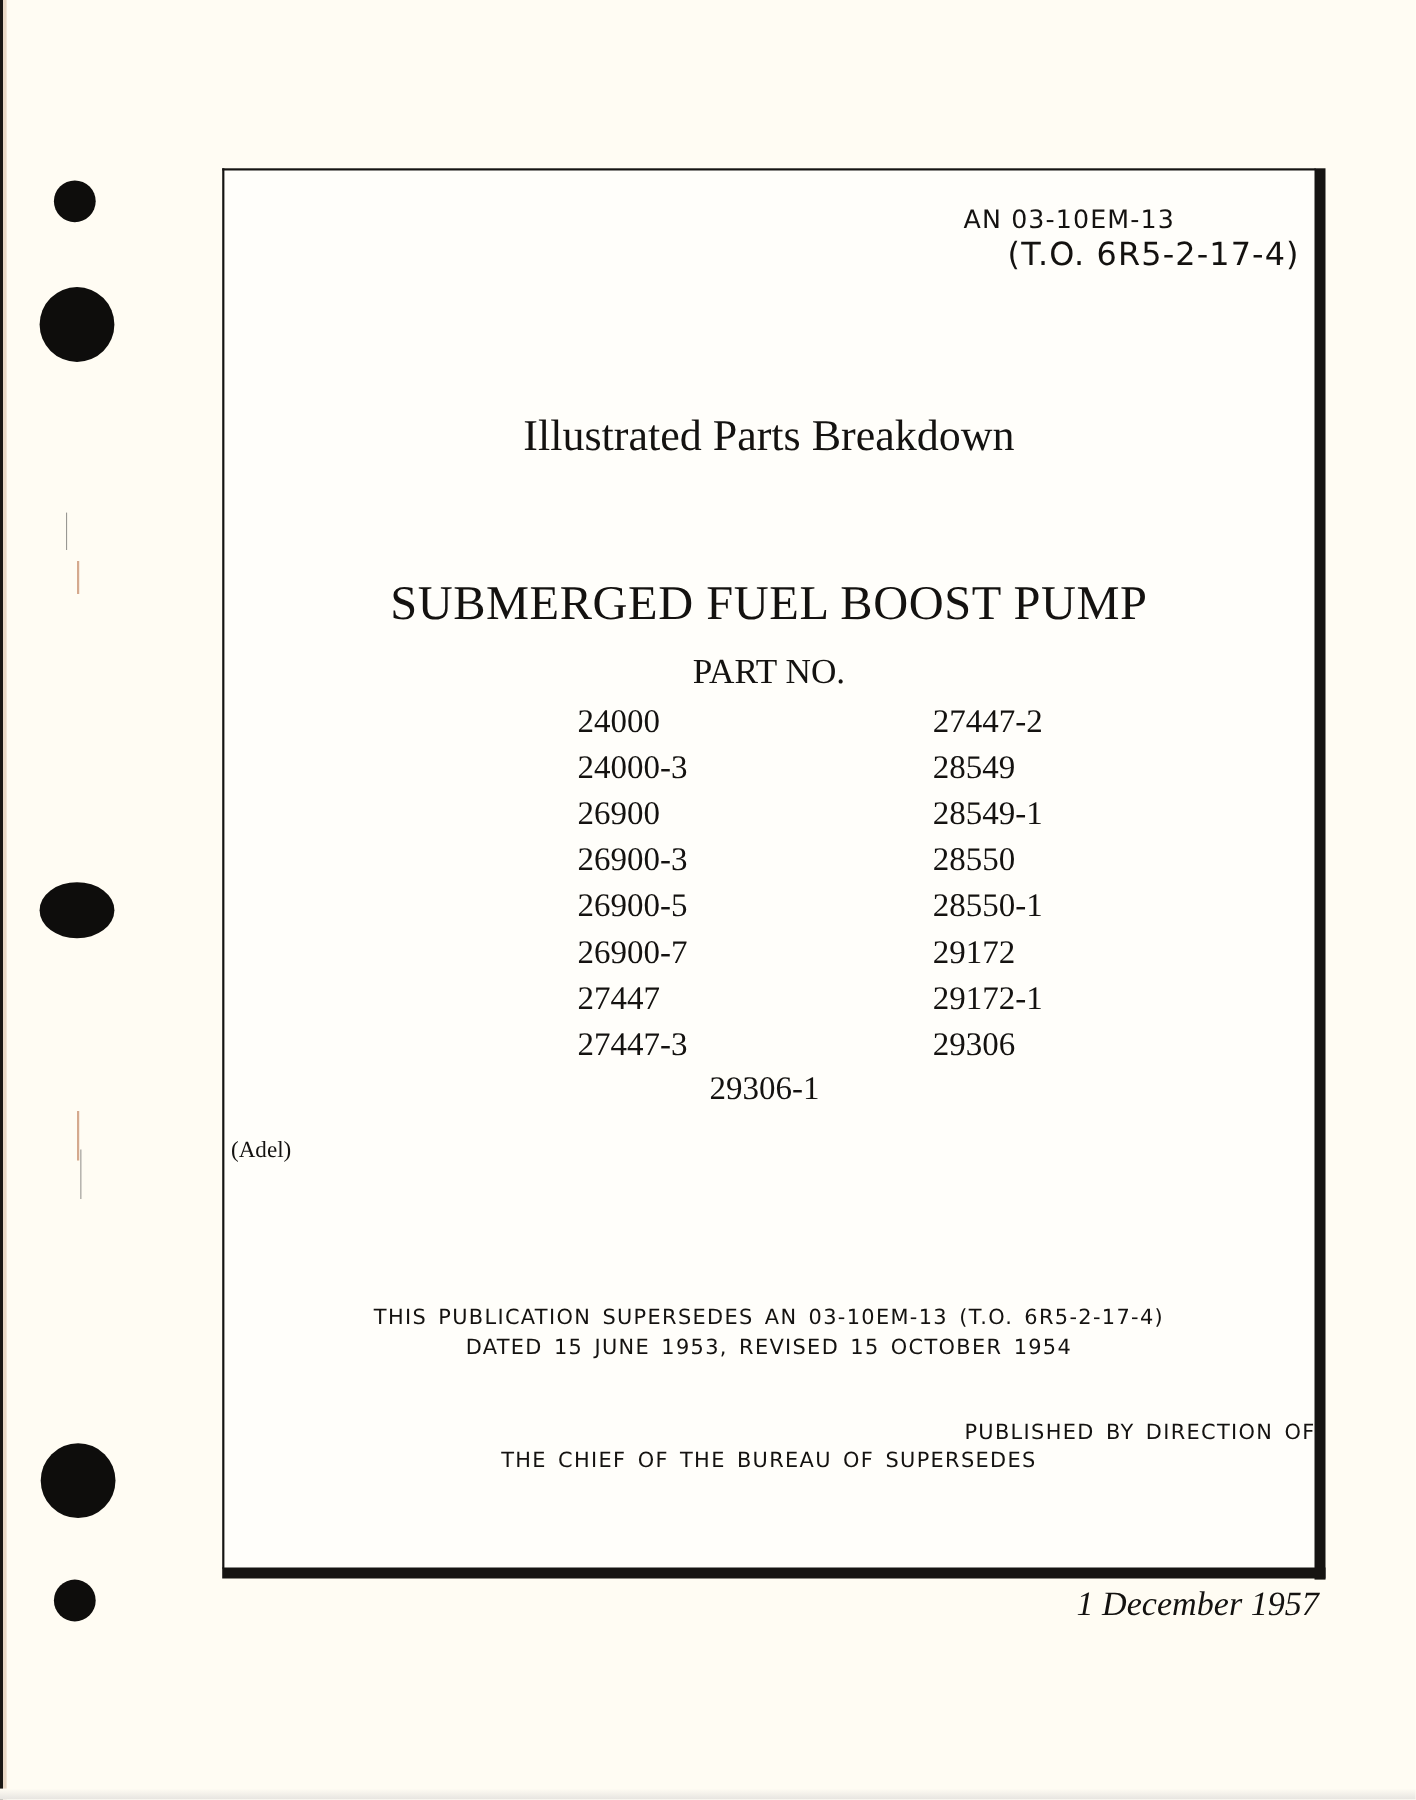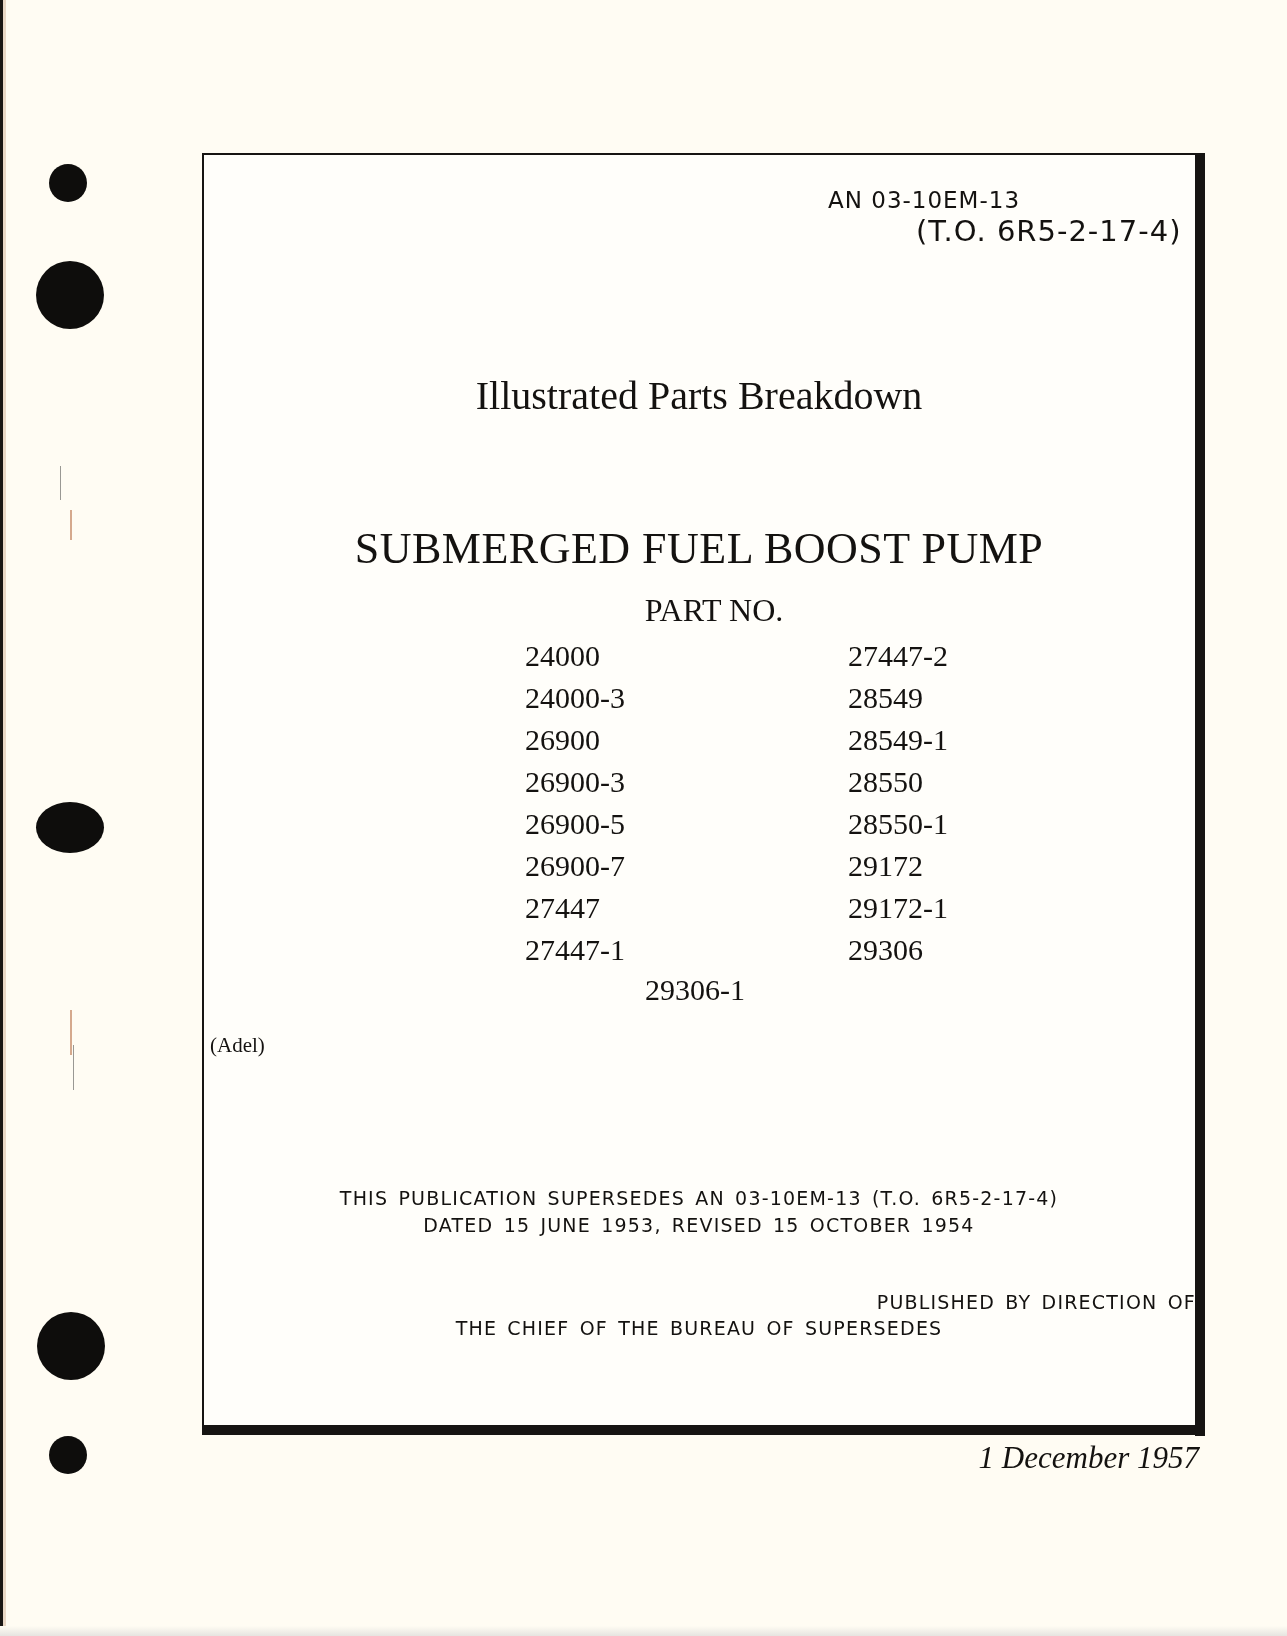--- a/index.html
+++ b/index.html
@@ -23,26 +23,26 @@
     border-left: 2px solid #161412; border-top: 2px solid #161412;
     box-sizing: border-box; background: #fffefa;
   }
   .frame-right {
     position: absolute; left: 1195px; top: 153px; width: 10px; height: 1283px; background: #161412;
   }
   .frame-bottom {
     position: absolute; left: 202px; top: 1425px; width: 1003px; height: 10px; background: #161412;
   }
   .sans { font-family: "DejaVu Sans", sans-serif; }
-  .doc-id { position: absolute; left: 828px; top: 186px; font-size: 23px; letter-spacing: 1px; line-height: 28px; }
+  .doc-id { position: absolute; left: 876px; top: 186px; font-size: 23px; letter-spacing: 1px; line-height: 28px; }
   .doc-to { position: absolute; left: 916px; top: 217px; font-size: 29px; letter-spacing: 1px; line-height: 28px; }
   .center { position: absolute; left: 202px; width: 994px; text-align: center; }
   .title1 { top: 372px; font-size: 40px; line-height: 48px; }
   .title2 { top: 523px; font-size: 44px; line-height: 52px; letter-spacing: 0.5px; }
-  .partno-label { top: 590px; font-size: 32px; line-height: 40px; margin-left: 15px; }
+  .partno-label { top: 590px; font-size: 32px; line-height: 40px; }
   .col { position: absolute; font-size: 30px; line-height: 42px; }
   .col-left { left: 478px; top: 635px; }
   .col-right { left: 801px; top: 635px; }
   .part { height: 42px; white-space: nowrap; margin-left: 47px; }
   .last-part { left: 645px; top: 969px; font-size: 30px; line-height: 42px; position: absolute; }
   .mfr { top: 1030px; left: 202px; width: 994px; font-size: 21px; line-height: 30px; text-align: left; position: absolute; padding-left: 8px; box-sizing: border-box; }
   .notice { font-family: "DejaVu Sans", sans-serif; font-size: 19px; letter-spacing: 1.2px; line-height: 27px; word-spacing: 3px; }
   .supersede1 { top: 1185px; }
   .supersede2 { top: 1212px; }
   .published1 { top: 1289px; text-align: right; }
@@ -79,21 +79,21 @@
 <div class="center partno-label">PART NO.</div>
 
 <div class="col col-left">
   <div class="part">24000</div>
   <div class="part">24000-3</div>
   <div class="part">26900</div>
   <div class="part">26900-3</div>
   <div class="part">26900-5</div>
   <div class="part">26900-7</div>
   <div class="part">27447</div>
-  <div class="part">27447-1</div>
+  <div class="part">27447-3</div>
 </div>
 
 <div class="col col-right">
   <div class="part">27447-2</div>
   <div class="part">28549</div>
   <div class="part">28549-1</div>
   <div class="part">28550</div>
   <div class="part">28550-1</div>
   <div class="part">29172</div>
   <div class="part">29172-1</div>

